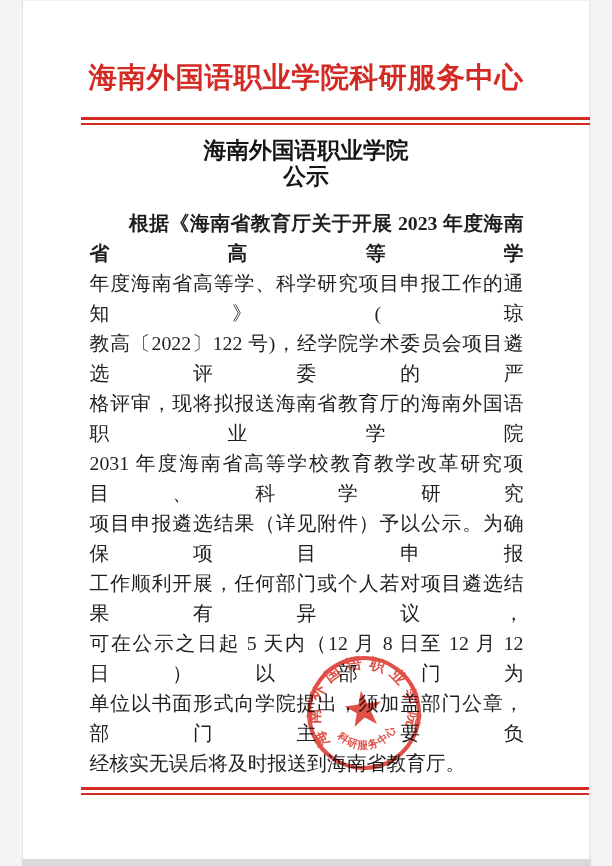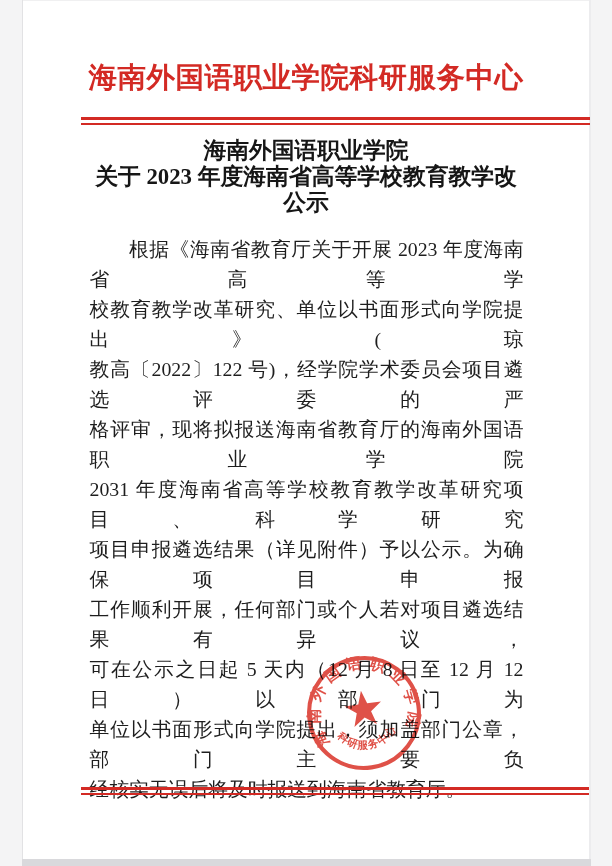--- a/index.html
+++ b/index.html
@@ -25,21 +25,21 @@
   .rule{ border-top:3px solid var(--red); border-bottom:2px solid var(--red); height:3px; }
   .rule-head{ width:509px; margin:17px auto 0 59px; }
   .rule-foot{ position:absolute; left:59px; top:787px; width:508px; }
   .title{
     margin-top:13px; text-align:center; font-weight:bold;
     font-size:22.8px; line-height:26px; color:#161616;
   }
   .body-block{ margin:18px 67px 0 68px; font-size:19.8px; line-height:30px; }
   .bl{ text-align:justify; }
   .bl.j{ text-align-last:justify; }
-  .indent{ text-indent:39.6px; }
+  .indent{ text-indent:39.6px;font-weight:bold; }
   .seal{
     position:absolute; left:281px; top:652px; width:122px; height:122px;
     transform:rotate(-8deg); mix-blend-mode:multiply; opacity:.93;
     pointer-events:none;
   }
   .seal text{
     font-family:"Liberation Serif","DejaVu Serif",serif;
     font-weight:bold; fill:var(--seal_red);
   }
   .seal .ring-text{ font-size:15px; letter-spacing:6px; }
@@ -49,27 +49,26 @@
 <body>
 
 <div class="page">
 
   <div class="org-head">海南外国语职业学院科研服务中心</div>
 
   <div class="rule rule-head"></div>
 
   <div class="title">
     <div>海南外国语职业学院</div>
-    <div>关于 2023 年度海南省高等学校教育教学改</div>
     <div>公示</div>
   </div>
 
   <div class="body-block">
     <div class="bl j indent">根据《海南省教育厅关于开展 2023 年度海南省高等学</div>
-    <div class="bl j">校教育教学改革研究、单位以书面形式向学院提出》(琼</div>
+    <div class="bl j">年度海南省高等学、科学研究项目申报工作的通知》(琼</div>
     <div class="bl j">教高〔2022〕122 号)，经学院学术委员会项目遴选评委的严</div>
     <div class="bl j">格评审，现将拟报送海南省教育厅的海南外国语职业学院</div>
     <div class="bl j">2031 年度海南省高等学校教育教学改革研究项目、科学研究</div>
     <div class="bl j">项目申报遴选结果（详见附件）予以公示。为确保项目申报</div>
     <div class="bl j">工作顺利开展，任何部门或个人若对项目遴选结果有异议，</div>
     <div class="bl j">可在公示之日起 5 天内（12 月 8 日至 12 月 12 日）以部门为</div>
     <div class="bl j">单位以书面形式向学院提出，须加盖部门公章，部门主要负</div>
     <div class="bl">经核实无误后将及时报送到海南省教育厅。</div>
 
   </div>

